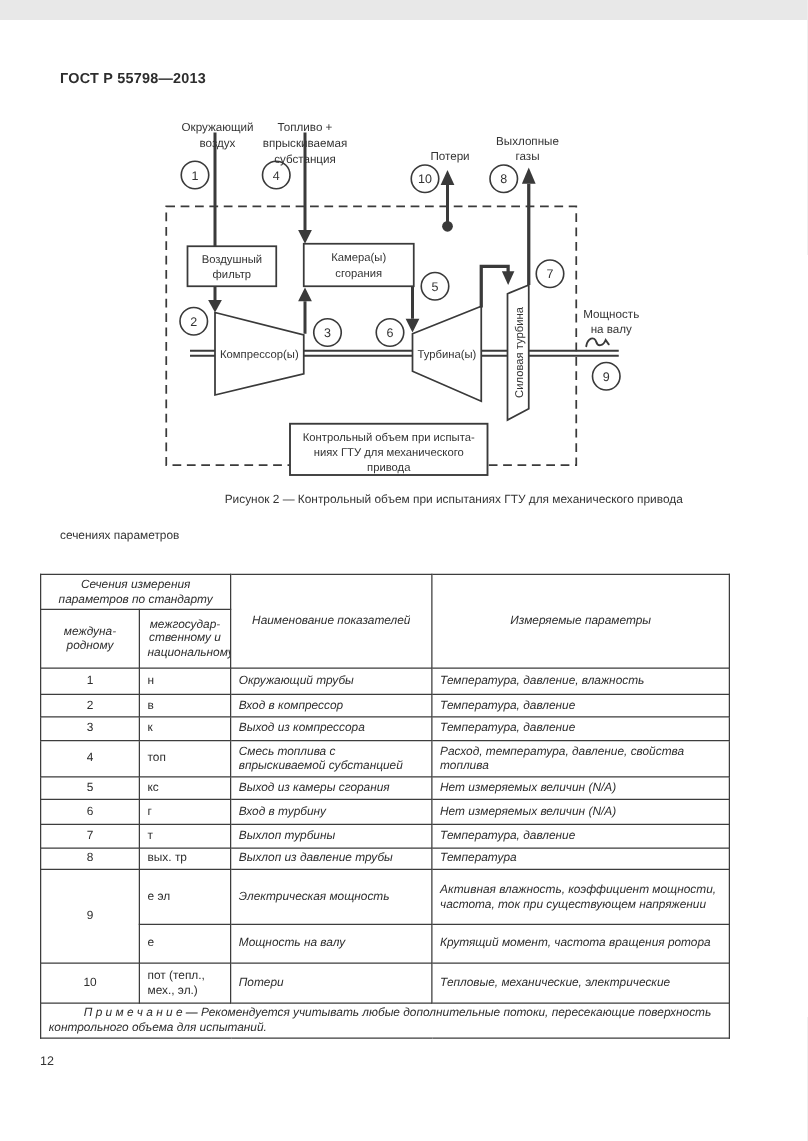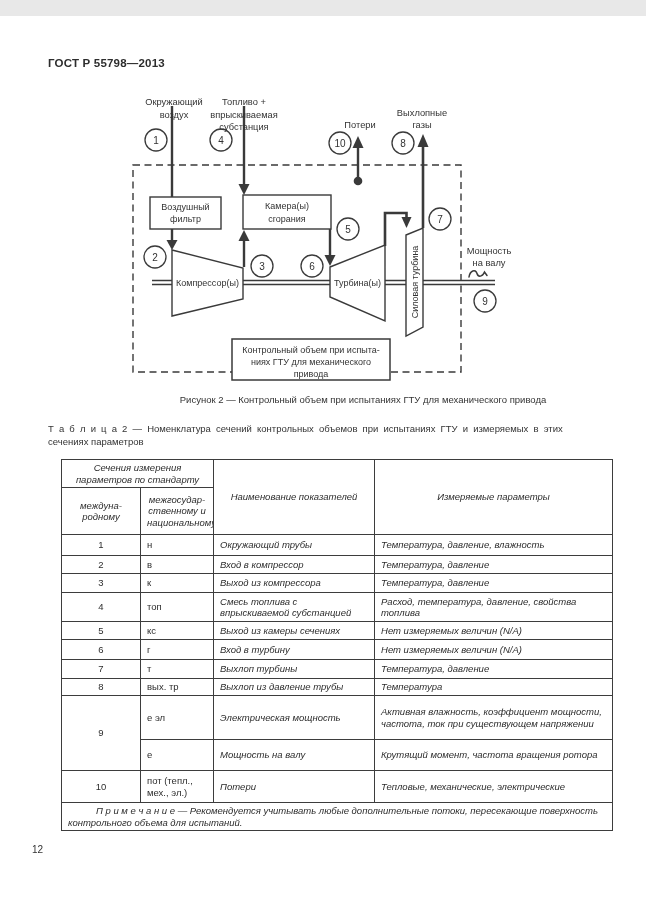--- a/index.html
+++ b/index.html
@@ -15,21 +15,21 @@
   .tbl-title .l1{word-spacing:2.5px; display:block;}
   .tbl-title .l2{display:block;}
   .page-num{left:32px; top:828px; font-size:10px; color:#333;}
 
   svg text{font-family:"Liberation Sans", sans-serif; fill:#333;}
   .lbl{font-size:9.3px;}
   .node-t{font-size:10px;}
   .comp-t{font-size:9px;}
 
   table.gost{
-    position:absolute; left:61px; top:443px; width:551px;
+    position:absolute; left:32px; top:443px; width:551px;
     border-collapse:collapse; table-layout:fixed;
     border:1.5px solid #3d3d3d;
   }
   table.gost td{
     border:1px solid #3d3d3d; vertical-align:middle;
     font-size:9.5px; line-height:11.5px; color:#2d2d2d;
     padding:2px 6px; overflow:hidden;
   }
   td.hc{font-style:italic; text-align:center; font-size:9px; line-height:11px; padding:2px 4px;}
   td.sub{font-size:8.8px;}
@@ -161,21 +161,20 @@
       <text class="lbl" x="422" y="100">Выхлопные</text>
       <text class="lbl" x="422" y="112">газы</text>
       <text class="lbl" x="489" y="238">Мощность</text>
       <text class="lbl" x="489" y="250">на валу</text>
     </g>
   </svg>
 
   <div class="abs fig-caption">Рисунок 2 — Контрольный объем при испытаниях ГТУ для механического привода</div>
 
   <div class="abs tbl-title">
-    <span class="l1">Т а б л и ц а  2  —  Номенклатура  сечений  контрольных  объемов при испытаниях ГТУ и измеряемых в этих</span>
     <span class="l2">сечениях параметров</span>
   </div>
 
   <table class="gost">
     <colgroup>
         <col style="width:79px">
         <col style="width:73px">
         <col style="width:161px">
         <col style="width:238px">
       </colgroup>
@@ -209,21 +208,21 @@
     </tr>
     <tr style="height:29px">
       <td class="c-num">4</td>
       <td class="c-code">топ</td>
       <td class="c-name">Смесь топлива с впрыскиваемой субстанцией</td>
       <td class="c-par">Расход, температура, давление, свойства топлива</td>
     </tr>
     <tr style="height:18px">
       <td class="c-num">5</td>
       <td class="c-code">кс</td>
-      <td class="c-name">Выход из камеры сечениях</td>
+      <td class="c-name">Выход из камеры сгорания</td>
       <td class="c-par">Нет измеряемых величин (N/A)</td>
     </tr>
     <tr style="height:20px">
       <td class="c-num">6</td>
       <td class="c-code">г</td>
       <td class="c-name">Вход в турбину</td>
       <td class="c-par">Нет измеряемых величин (N/A)</td>
     </tr>
     <tr style="height:19px">
       <td class="c-num">7</td>

